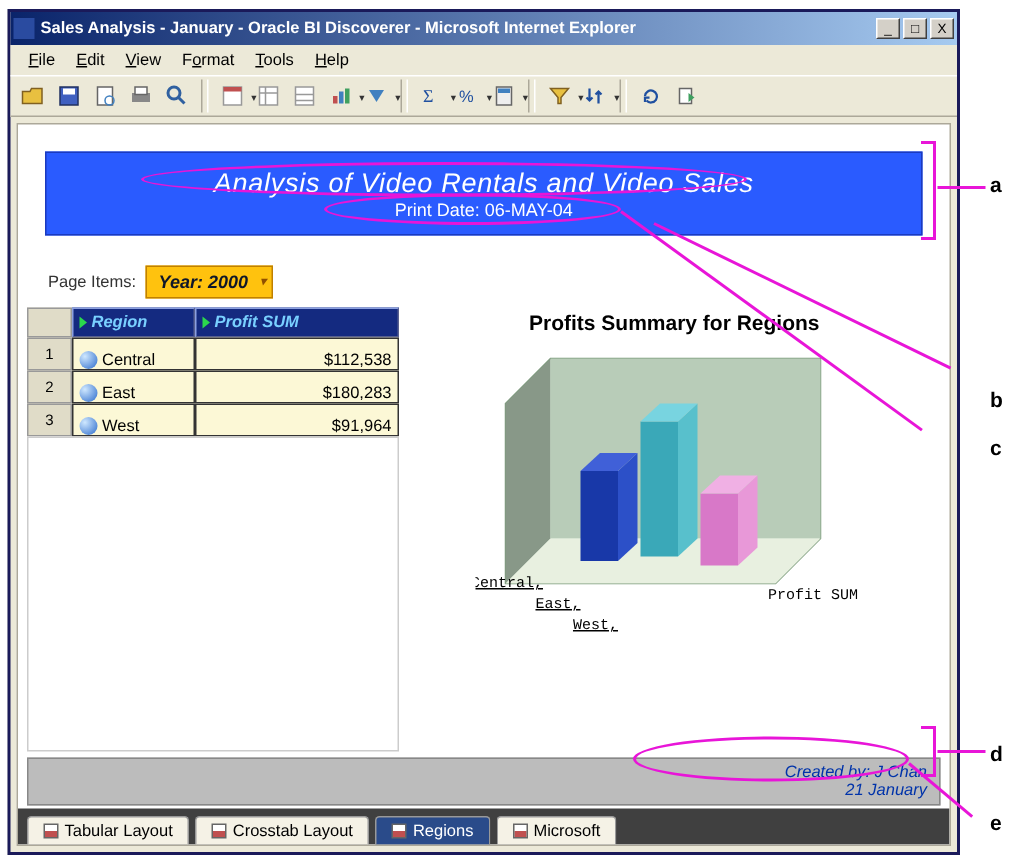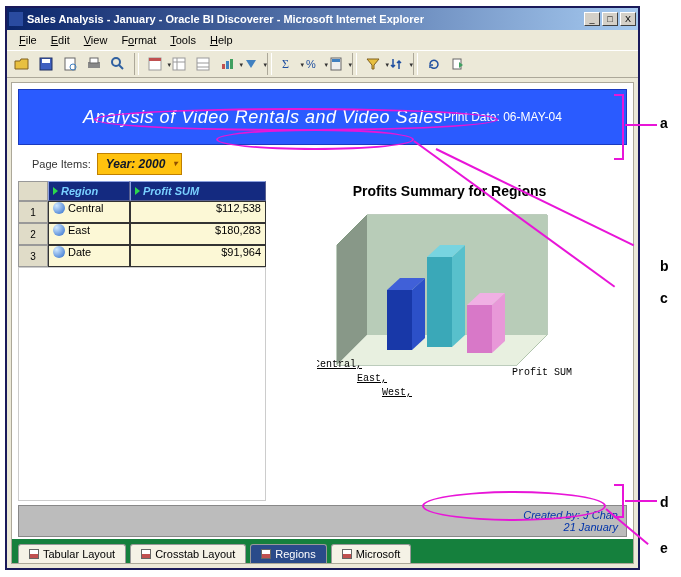--- a/index.html
+++ b/index.html
@@ -11,47 +11,47 @@
 .winbtn { width:16px; height:14px; background:#d4d0c8; border:1px solid #fff; border-right-color:#404040; border-bottom-color:#404040; margin-left:2px; font-size:9px; line-height:12px; text-align:center; color:#000; font-family:Arial;}
 .menubar { height:20px; background:#ece9d8; display:flex; align-items:center; padding:2px 6px; gap:2px;}
 .menubar span { padding:2px 6px; font-size:11px;}
 .menubar span u { text-decoration:underline;}
 .toolbar { height:28px; background:#ece9d8; border-top:1px solid #fff; border-bottom:1px solid #aca899; display:flex; align-items:center; padding:0 4px; gap:2px;}
 .tbtn { width:22px; height:22px; border:1px solid transparent; display:flex; align-items:center; justify-content:center; position:relative;}
 .tbtn svg { width:16px; height:16px;}
 .tbtn.dd::after { content:"▾"; font-size:7px; position:absolute; right:-6px; top:7px; color:#333;}
 .tsep { width:5px; height:22px; border-left:1px solid #aca899; border-right:1px solid #fff; margin:0 3px;}
 .content { flex:1; background:#fff; margin:4px; border:1px solid #aca899; display:flex; flex-direction:column; overflow:hidden;}
-.banner { margin:6px; height:56px; background:#2a5bff; border:1px solid #1a3abf; display:flex; flex-direction:row; align-items:center; justify-content:center; color:#fff;}
+.banner { margin:18px; height:56px; background:#2a5bff; border:1px solid #1a3abf; display:flex; flex-direction:column; align-items:center; justify-content:center; color:#fff;}
 .banner .t1 { font-size:18px; font-style:italic; letter-spacing:0.5px;}
 .banner .t2 { font-size:12px;}
 .pagerow { display:flex; align-items:center; padding:2px 20px; gap:6px;}
 .pagelabel { font-size:11px; color:#333;}
 .yearsel { background:#ffc20e; color:#0f172a; font-weight:bold; font-size:12px; padding:3px 16px 3px 8px; border:1px solid #c08000; font-style:italic; position:relative;}
 .yearsel::after{ content:"▾"; color:#905000; font-size:8px; position:absolute; right:4px; top:5px;}
 .mainrow { flex:1; display:flex; margin:4px 6px; gap:6px;}
 .tablewrap { width:248px; display:flex; flex-direction:column;}
 .theadrow { display:flex; height:20px;}
 .corner { width:30px; background:#e0dcc8; border:1px solid #999;}
 .th { font-size:11px; color:#79d0ff; font-weight:bold; display:flex; align-items:center; padding:0 4px; background:#142a80; border:1px solid #586090; border-top-color:#8ca0df; border-left-color:#8ca0df; font-style:italic;}
 .th1 { width:82px;}
 .th2 { width:136px;}
 .tri { width:0; height:0; border-left:5px solid #2bd84c; border-top:4px solid transparent; border-bottom:4px solid transparent; margin-right:3px;}
 .trow { display:flex; height:22px;}
 .rownum { width:30px; background:#e0dcc8; border:1px solid #999; display:flex; align-items:center; justify-content:center; font-size:10px;}
-.cell { border:1px solid #333; display:flex; align-items:flex-start; padding:0 4px; font-size:11px; background:#fcf8d6;}
+.cell { border:1px solid #333; display:flex; align-items:flex-end; padding:0 4px; font-size:11px; background:#fcf8d6;}
 .cellA { width:82px; gap:3px;}
 .cellB { width:136px; justify-content:flex-end;}
 .globe { width:12px; height:12px; border-radius:50%; background:radial-gradient(circle at 30% 30%, #cfe8ff, #2a6acb);}
 .tablewrap .blank { flex:1; background:#fff; border:1px solid #ccc;}
 .chartwrap { flex:1; display:flex; flex-direction:column; align-items:center;}
 .charttitle { font-size:14px; font-weight:bold; margin:2px 0 6px;}
 .chartarea { width:265px; height:195px; position:relative;font-family:Liberation Mono, monospace;}
 .footer { height:32px; margin:0 6px 2px; background:#bcbcbc; border:1px solid #888; display:flex; flex-direction:column; align-items:flex-end; justify-content:center; padding:0 8px; color:#0033aa; font-style:italic; font-size:11px;}
-.tabs { height:24px; background:#15803d; display:flex; align-items:flex-end; padding:0 6px; gap:4px;}
+.tabs { height:24px; background:#404040; display:flex; align-items:flex-end; padding:0 6px; gap:4px;}
 .tab { padding:3px 10px; font-size:11px; background:#f5f2e6; border:1px solid #999; border-bottom:none; border-top-left-radius:3px; border-top-right-radius:3px; display:flex; align-items:center; gap:4px;}
 .tab.active { background:#2a4b8a; color:#fff;}
 .tabicon { width:10px; height:10px; background:linear-gradient(to bottom,#fff 50%,#c05050 50%); border:1px solid #666;}
 
 .ann { position:absolute; border:2px solid #e815d8; border-radius:50%;}
 .ann-a { left:94px; top:108px; width:404px; height:23px;}
 .ann-c { left:216px; top:129px; width:198px; height:21px;}
 .ann-cfoot { left:422px; top:491px; width:184px; height:30px; border-radius:50%;}
 .brk { position:absolute; border-right:2px solid #e815d8; border-top:2px solid #e815d8; border-bottom:2px solid #e815d8;}
 .brk-a { left:614px; top:94px; width:10px; height:66px;}
@@ -225,21 +225,21 @@
           <div class="cell cellA">
               <span class="globe"></span>
               <span>East</span>
             </div>
           <div class="cell cellB">$180,283</div>
         </div>
         <div class="trow">
           <div class="rownum">3</div>
           <div class="cell cellA">
               <span class="globe"></span>
-              <span>Date</span>
+              <span>West</span>
             </div>
           <div class="cell cellB">$91,964</div>
         </div>
         <div class="blank"></div>
       </div>
       <div class="chartwrap">
         <div class="charttitle">Profits Summary for Regions</div>
         <div class="chartarea">
           <svg viewBox="0 0 265 195" width="265" height="195">
             <polygon points="50,10 230,10 230,130 200,160 20,160 20,40" fill="#d8e8d8" stroke="#7a9a7a"></polygon>

